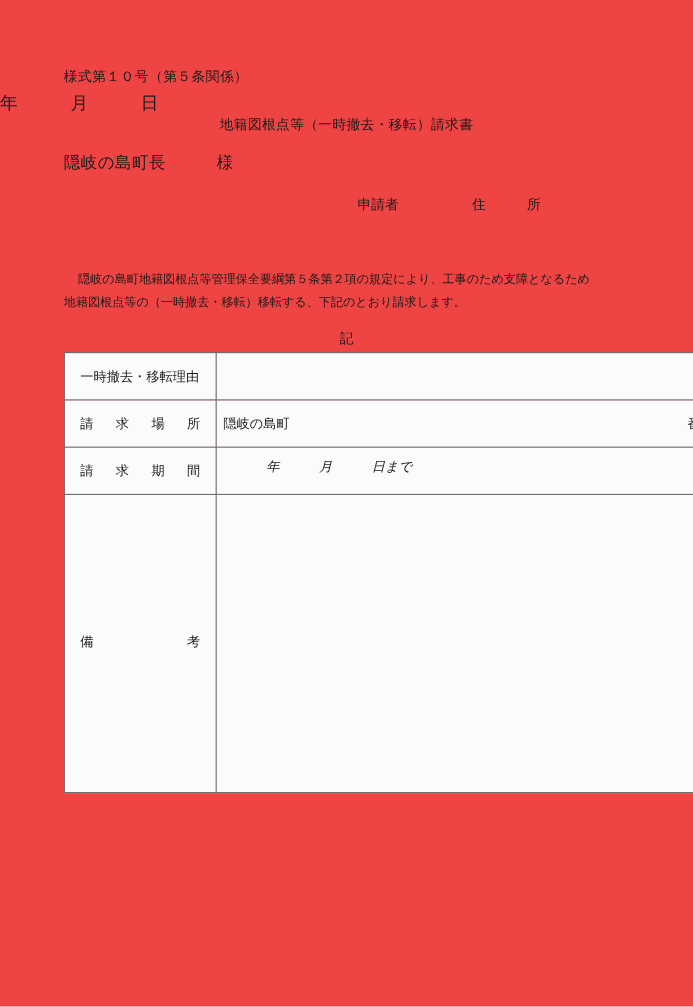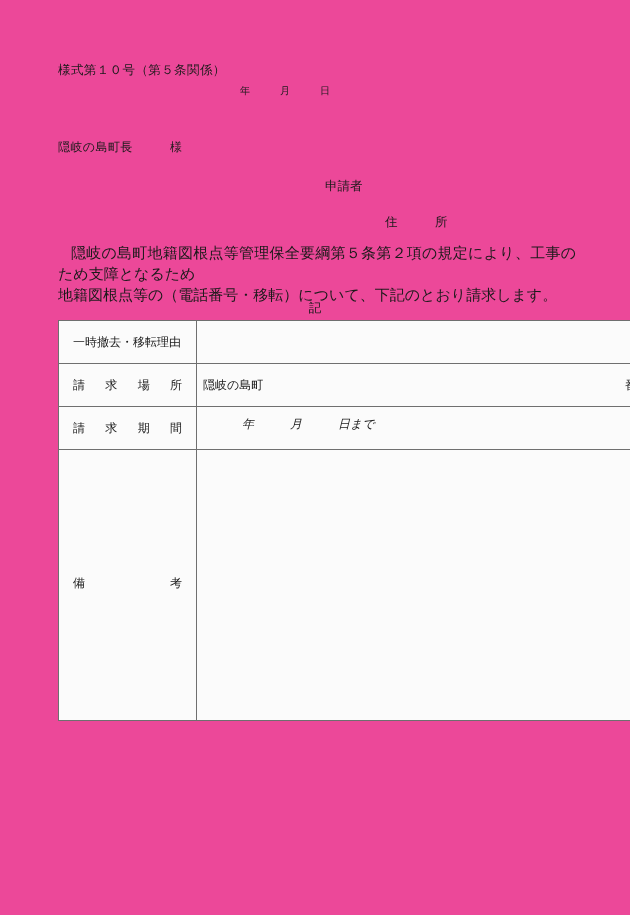--- a/index.html
+++ b/index.html
@@ -8,87 +8,87 @@
     background: #ffffff;
   }
   body {
     font-family: "DejaVu Serif", "Liberation Serif", serif;
     color: #1a1a1a;
   }
   #page {
     position: relative;
     width: 630px;
     height: 915px;
-    background: #ec4899;
+    background: #ef4444;
     overflow: hidden;
     box-sizing: border-box;
   }
 
   .abs { position: absolute; }
 
   
   .form-no {
     left: 58px;
     top: 62px;
     font-size: 12.5px;
     letter-spacing: 0.4px;
     white-space: pre;
   }
   .date-line {
     left: 0;
     right: 60px;
     top: 84px;
-    text-align: center;
-    font-size: 10px;
+    text-align: left;
+    font-size: 16px;
     white-space: pre;
   }
   .doc-title {
     left: 0;
     right: 0;
     top: 105px;
     text-align: center;
     font-size: 12.5px;
     letter-spacing: 0.3px;
     white-space: pre;
   }
   .addressee {
     left: 58px;
     top: 139px;
-    font-size: 12px;
+    font-size: 15px;
     letter-spacing: 0.4px;
     white-space: pre;
   }
 
   
   .applicant {
     left: 325px;
     top: 176px;
     font-size: 12.5px;
   }
   .applicant-row {
     display: flex;
-    align-items: flex-start;
+    align-items: center;
     line-height: 19px;
     white-space: pre;
+    gap: 44px;
   }
   .applicant-label {
     width: 60px;
     flex: 0 0 60px;
   }
   .applicant-field {
     white-space: pre;
-    margin-top: 36px;
   }
 
   
   .body-para {
     left: 58px;
     width: 518px;
     top: 243px;
-    font-size: 15px;
+    font-size: 11px;
     line-height: 21px;
     text-align: justify;
     text-justify: inter-character;
   }
   .body-para .l1 { display: block; text-indent: 13px; white-space: pre-wrap; }
   .body-para .l2 { display: block; white-space: pre-wrap; }
 
   
   .ki-mark {
     left: 0;
@@ -178,33 +178,34 @@
 </style>
 </head>
 <body>
 
 <div id="page">
 
   <div class="abs form-no">様式第１０号（第５条関係）</div>
 
   <div class="abs date-line">年　　　月　　　日</div>
 
+  <div class="abs doc-title">地籍図根点等（一時撤去・移転）請求書</div>
 
   <div class="abs addressee">隠岐の島町長　　　様</div>
 
   <div class="abs applicant">
     <div class="applicant-row">
       <span class="applicant-label">申請者</span>
       <span class="applicant-field">住　　　所</span>
     </div>
   </div>
 
   <div class="abs body-para">
     <span class="l1">隠岐の島町地籍図根点等管理保全要綱第５条第２項の規定により、工事のため支障となるため</span>
-    <span class="l2">地籍図根点等の（電話番号・移転）について、下記のとおり請求します。</span>
+    <span class="l2">地籍図根点等の（一時撤去・移転）移転する、下記のとおり請求します。</span>
   </div>
 
   <div class="abs ki-mark">記</div>
 
   <table class="form-table">
     <colgroup>
       <col class="col-label">
       <col>
     </colgroup>
     <tbody>

